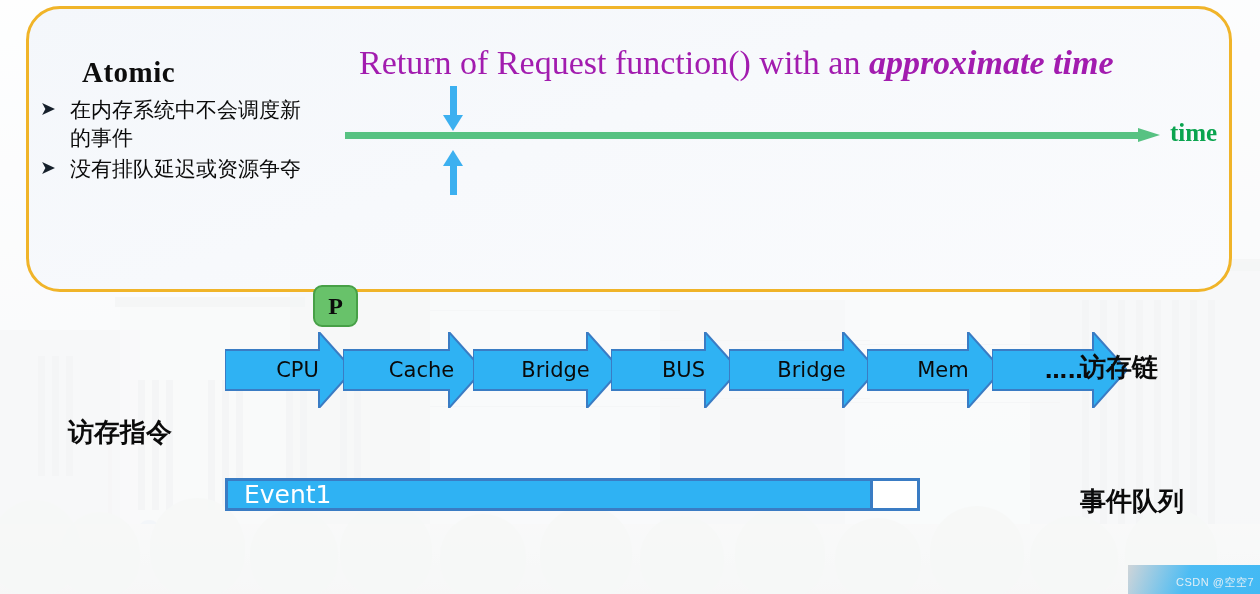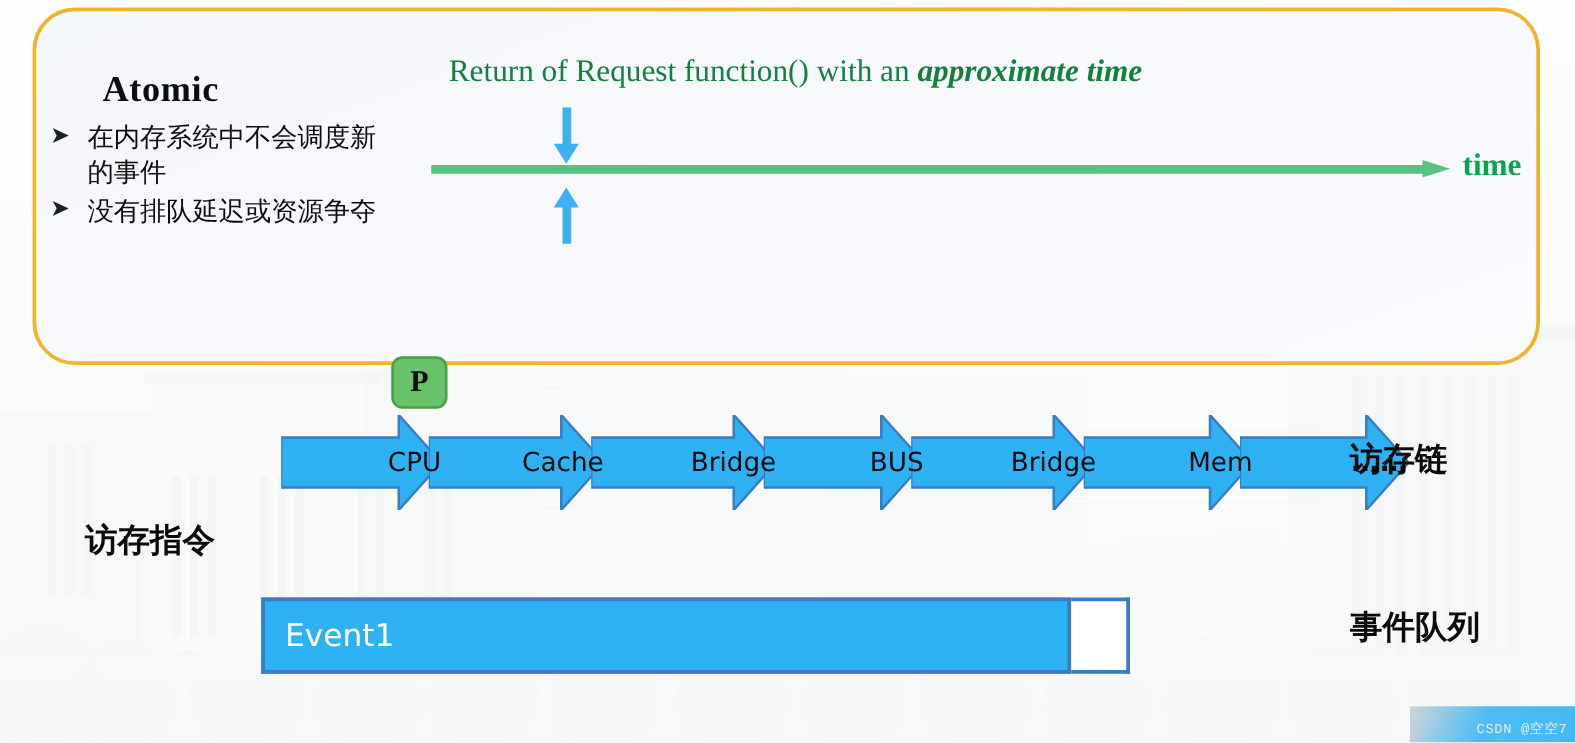--- a/index.html
+++ b/index.html
@@ -149,22 +149,22 @@
     line-height: 1.35;
     color: #0b0b0b;
   }
 
   
   .tl-top-label {
     position: absolute;
     left: 359px;
     top: 44px;
     font-family: "Liberation Serif", serif;
-    font-size: 25px;
-    color: #15803d;
+    font-size: 34px;
+    color: #a21caf;
     white-space: nowrap;
   }
   .tl-top-label .emph {
     font-weight: bold;
     font-style: italic;
   }
   .tl-bottom-label {
     position: absolute;
     left: 359px;
     top: 212px;
@@ -241,21 +241,21 @@
     left: 225px;
     top: 332px;
     height: 76px;
   }
   .chev {
     position: absolute;
     top: 0;
     height: 76px;
     display: flex;
     align-items: center;
-    justify-content: flex-end;
+    justify-content: center;
   }
   .chev svg { position: absolute; left: 0; top: 0; }
   .chev span {
     position: relative;
     z-index: 2;
     font-family: "DejaVu Sans", sans-serif;
     font-size: 21px;
     color: #0a0a0a;
     padding-left: 17px;
     white-space: nowrap;
@@ -290,24 +290,24 @@
     font-weight: bold;
     color: #0b0b0b;
   }
   .cn-label.chain-label { left: 1080px; top: 350px; }
   .cn-label.instr-label { left: 68px;  top: 415px; }
   .cn-label.queue-label { left: 1080px; top: 484px; }
 
   
   .queue {
     position: absolute;
-    left: 209px;
+    left: 225px;
     top: 478px;
     width: 695px;
-    height: 61px;
+    height: 33px;
     box-sizing: border-box;
     display: flex;
     text-align: right;
   }
   .queue .filled {
     flex: 0 0 648px;
     box-sizing: border-box;
     border: 3px solid #3a7cc4;
     background: #2fb2f3;
     display: flex;
@@ -325,21 +325,21 @@
     border: 3px solid #3a7cc4;
     border-left: none;
     background: #ffffff;
   }
 
   
   .watermark {
     position: absolute;
     right: 6px;
     bottom: 4px;
-    font-family: Liberation Mono, monospace;
+    font-family: Liberation Sans, sans-serif;
     font-size: 11px;
     color: #f2f4f6;
     opacity: .9;
     letter-spacing: .5px;
   }
   .wm-strip {
     position: absolute;
     right: 0;
     bottom: 0;
     width: 132px;

